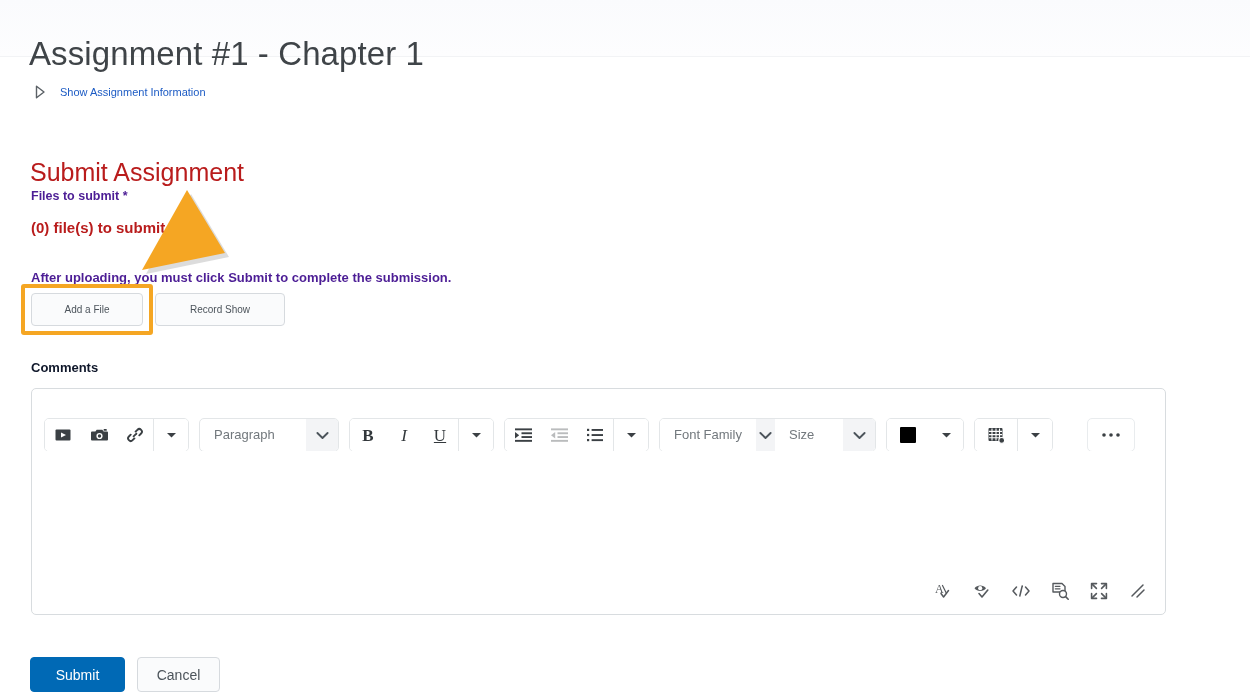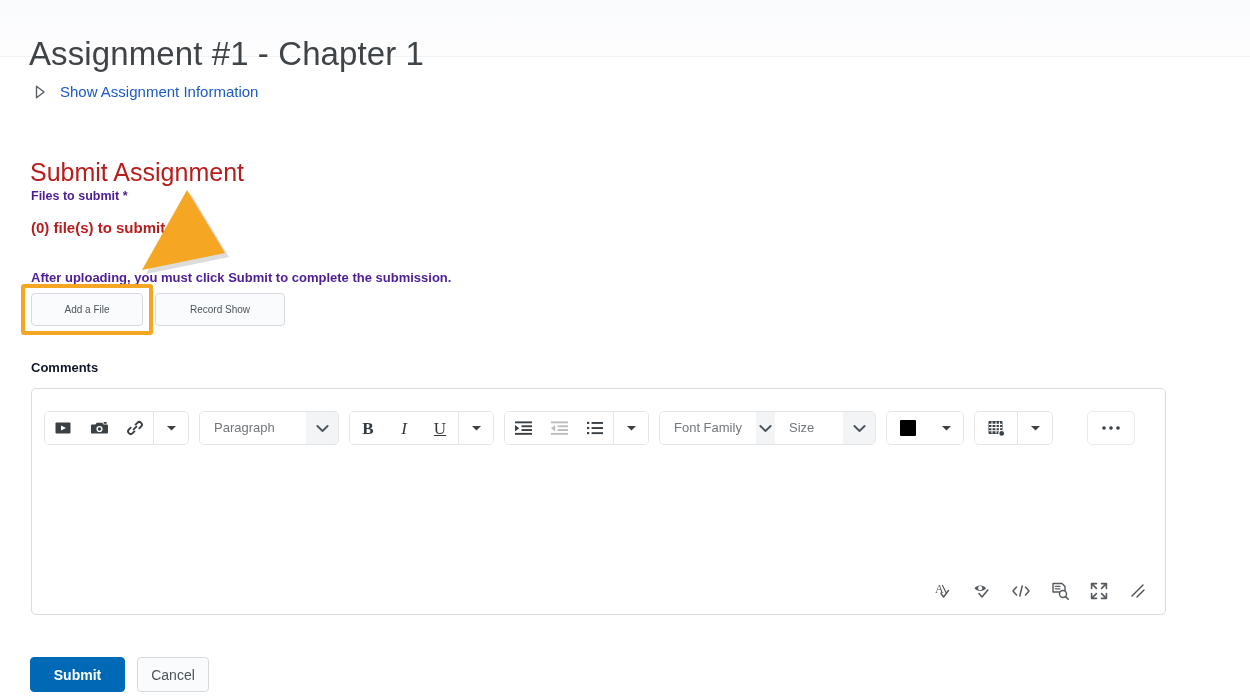--- a/index.html
+++ b/index.html
@@ -53,21 +53,21 @@
     align-items: center;
     gap: 13px;
     cursor: pointer;
   }
   .tri-toggle {
     width: 14px;
     height: 16px;
     display: block;
   }
   .show-info-link {
-    font-size: 15px;
+    font-size: 11px;
     color: #1c5bc4;
     line-height: 20px;
     white-space: nowrap;
   }
 
   
   .section-heading {
     position: absolute;
     left: 30px;
     top: 134px;
@@ -180,21 +180,21 @@
     top: 388px;
     width: 1135px;
     height: 227px;
     background: #ffffff;
     border: 1px solid #d8dcdf;
     border-radius: 5px;
     box-sizing: border-box;
   }
   .toolbar {
     position: absolute;
-    left: 0; top: 8px;
+    left: 0; top: 15px;
     width: 100%;
     height: 62px;
     display: flex;
     align-items: center;
     padding-left: 12px;
     box-sizing: border-box;
     gap: 10px;
   }
   .tb-group {
     display: flex;
@@ -308,33 +308,33 @@
     position: absolute;
     left: 30px;
     top: 657px;
     width: 95px;
     height: 35px;
     background: #0069b5;
     border: 1px solid #0069b5;
     border-radius: 4px;
     color: #ffffff;
     font-size: 14px;
-    font-weight: 700;
+    font-weight: 400;
     font-family: "Liberation Sans", "DejaVu Sans", sans-serif;
     cursor: pointer;
     display: flex;
     align-items: center;
     justify-content: center;
     box-sizing: border-box;
   }
   .btn-cancel {
     position: absolute;
     left: 137px;
     top: 657px;
-    width: 72px;
+    width: 83px;
     height: 35px;
     font-size: 14px;
   }
 </style>
 </head>
 <body>
 
 <div id="page">
 
   <div class="header-band"></div>

